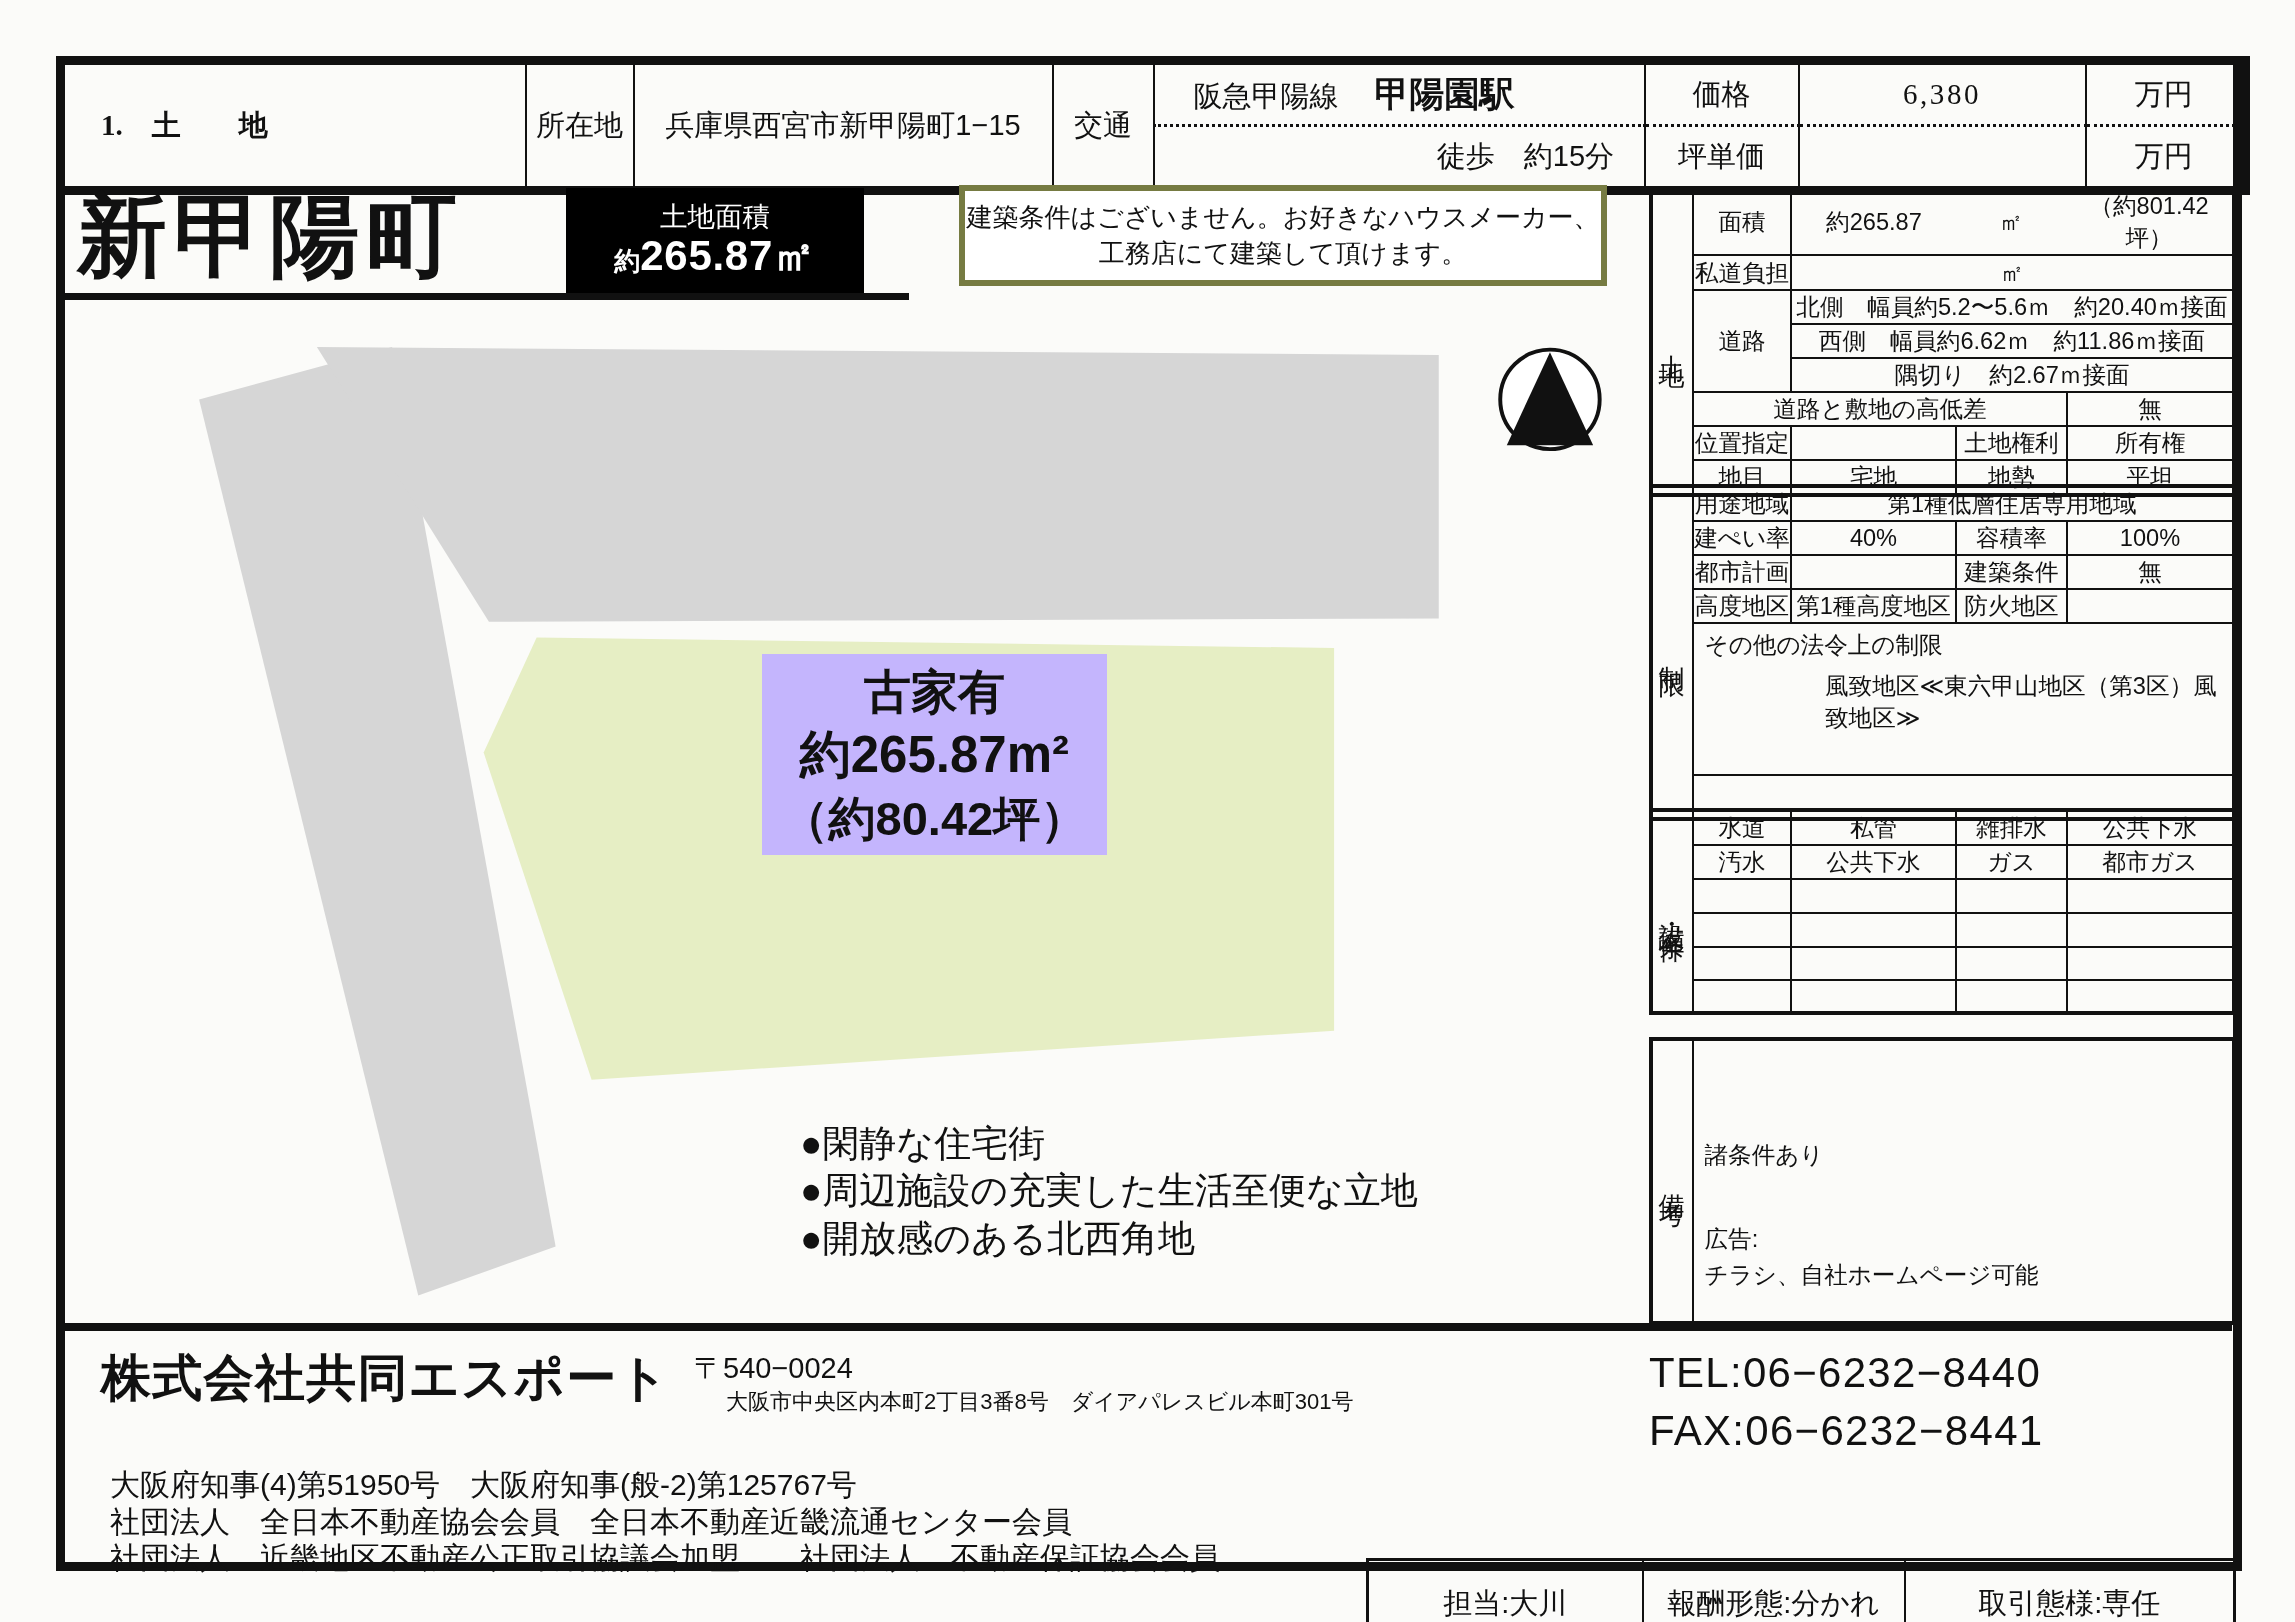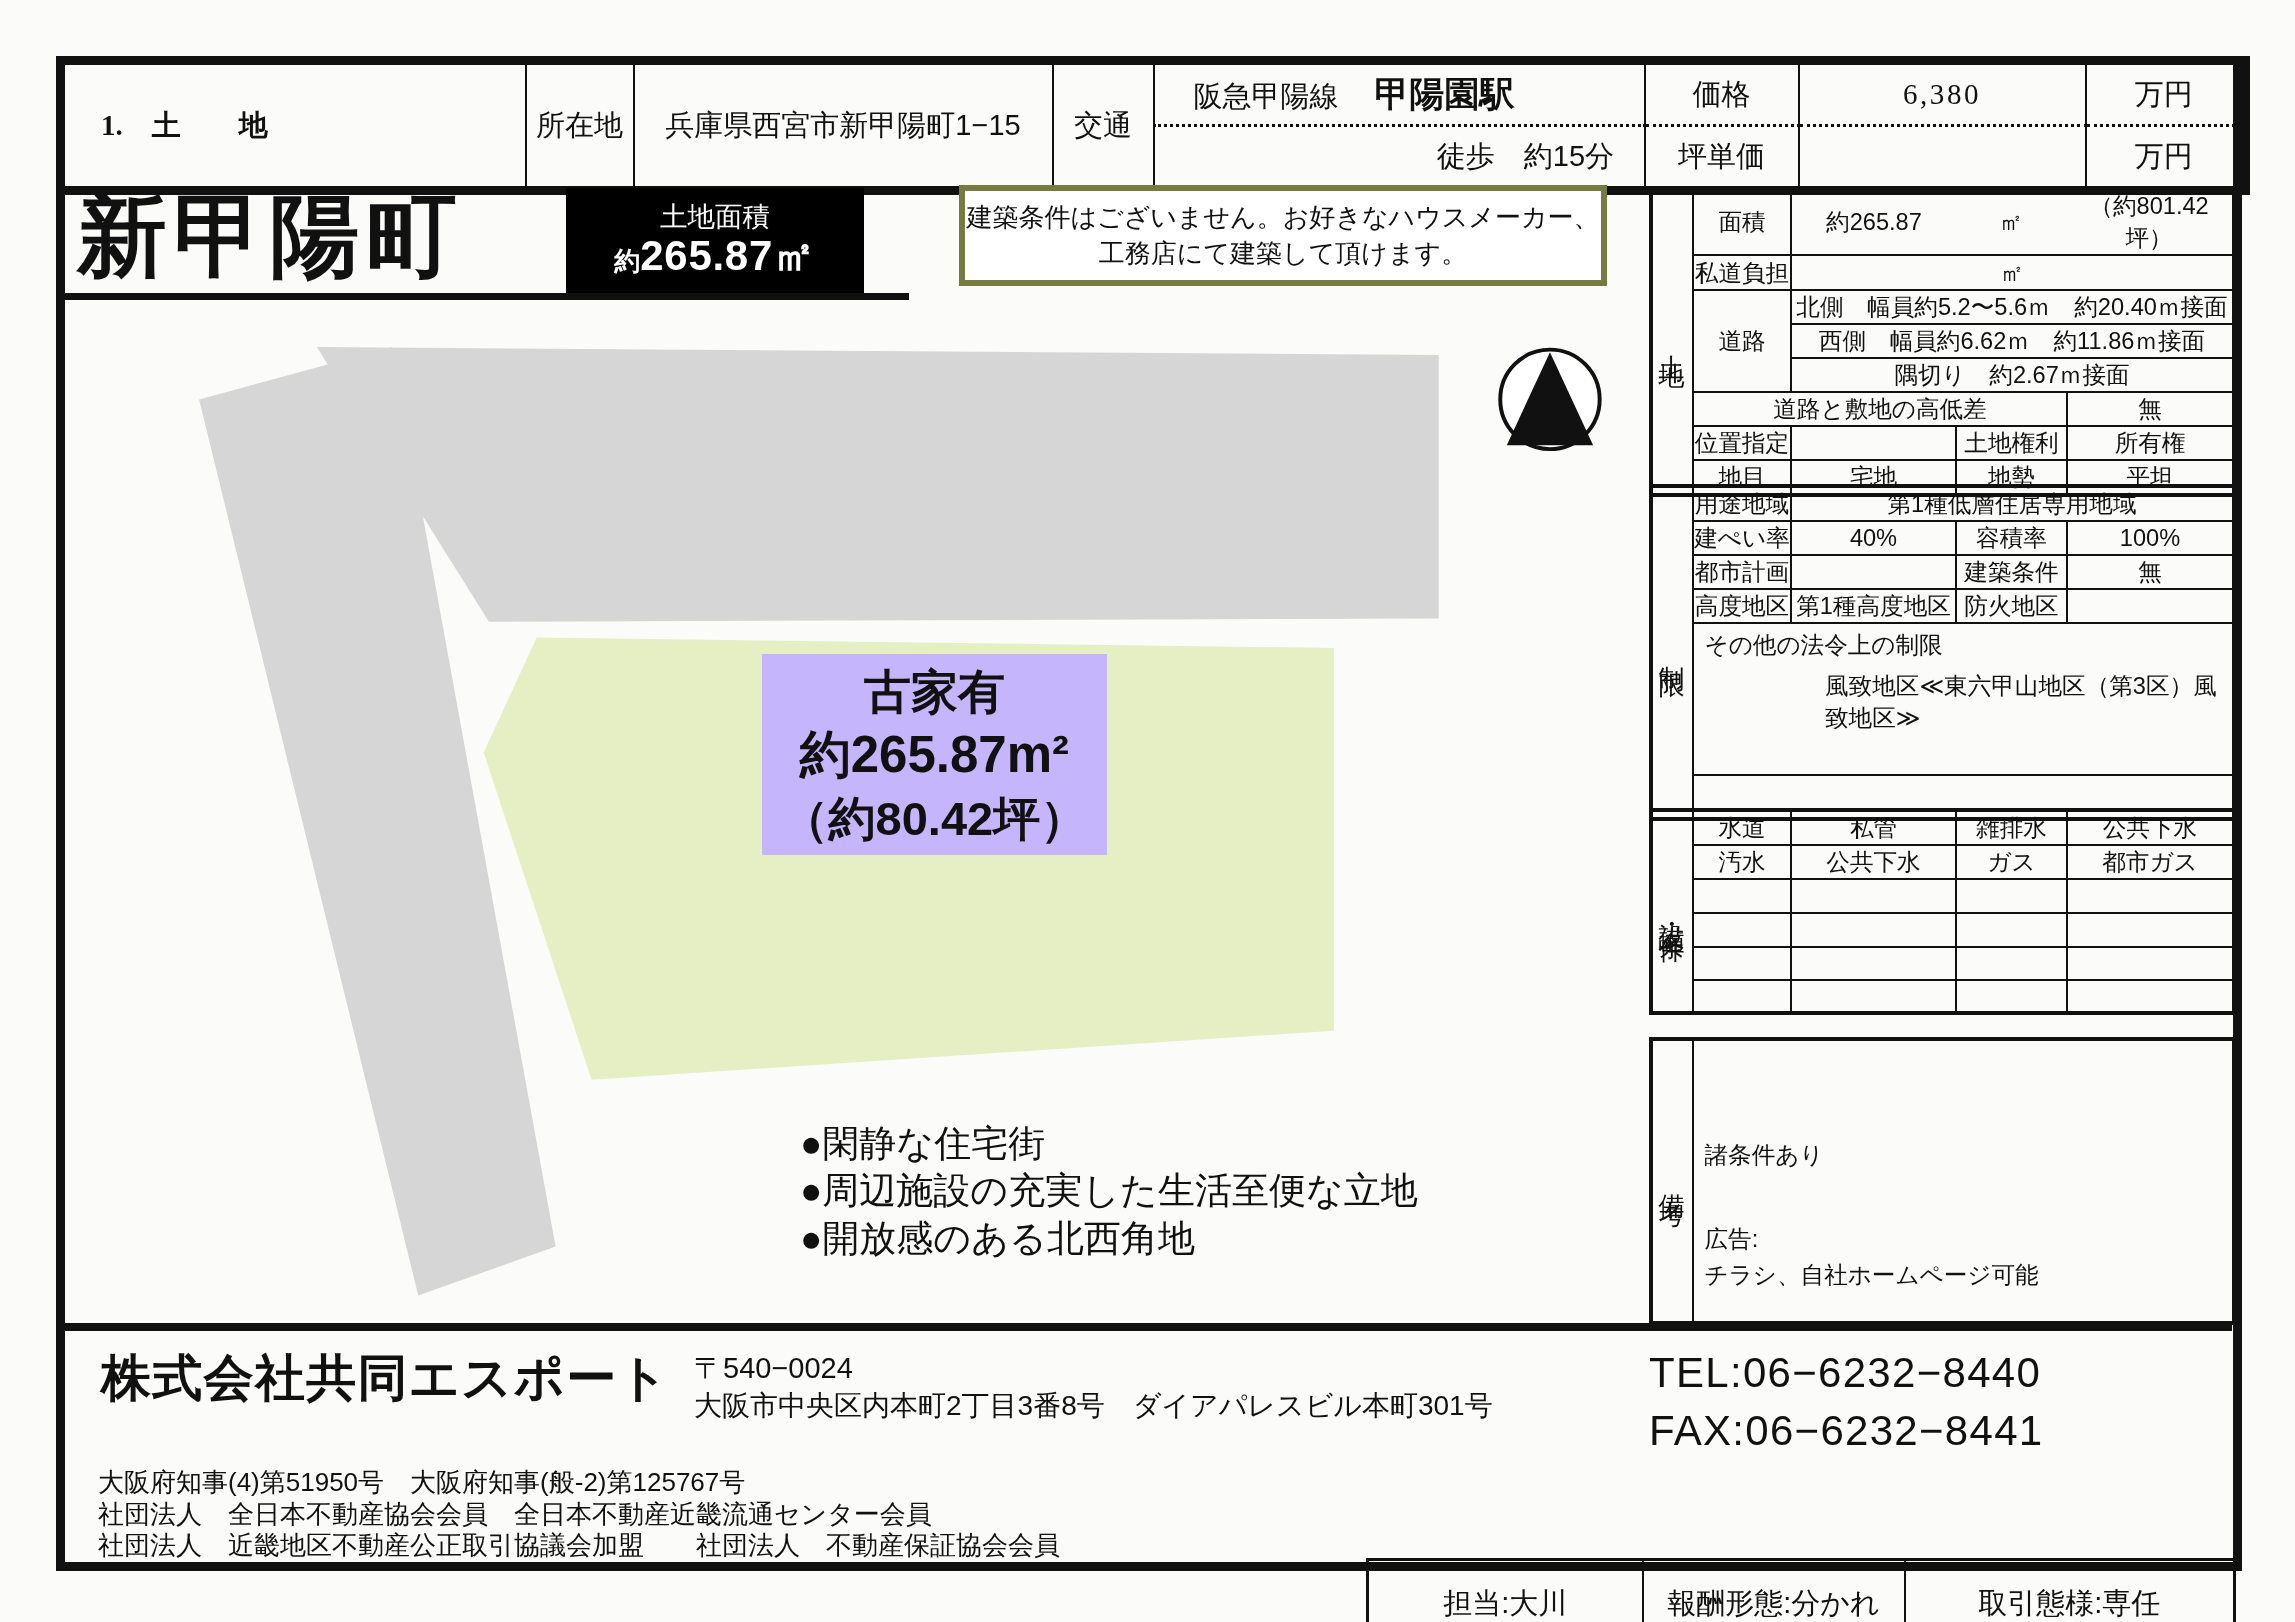--- a/index.html
+++ b/index.html
@@ -42,24 +42,24 @@
   .rtable td{font-size:23.6px;}
   td.vside{writing-mode:vertical-rl;text-orientation:upright;letter-spacing:7.9px;font-size:26px;}
   .flexrow{display:flex;width:100%;align-items:center;}
   .flexrow span{display:block;text-align:center;}
   .tleft{text-align:left !important;padding-left:10.5px !important;}
   .indent2{padding-left:131px !important;}
   
   #footer-divider{left:65px;top:1323px;width:2167px;height:7.9px;background:#111;}
   #company{left:101px;top:1345px;font-size:50px;font-weight:800;letter-spacing:1.3px;}
   #postal{left:694px;top:1349px;font-size:29px;}
-  #address{left:694px;top:1387px;font-size:28px;}
+  #address{left:726px;top:1387px;font-size:22px;}
   #tel{left:1649px;top:1349px;font-size:42px;letter-spacing:1.3px;}
   #fax{left:1649px;top:1407px;font-size:42px;letter-spacing:1.3px;}
-  #licenses{left:98px;top:1467px;font-size:26px;line-height:1.22;}
+  #licenses{left:110px;top:1467px;font-size:30px;line-height:1.22;}
   #agent-table{left:1366px;top:1558px;width:866px;height:88px;border:3.9px solid #111;}
   #agent-table td{font-size:29px;}
 </style>
 </head>
 <body>
 
 <div id="page">
 
   <div class="abs" id="frame"></div>
 

